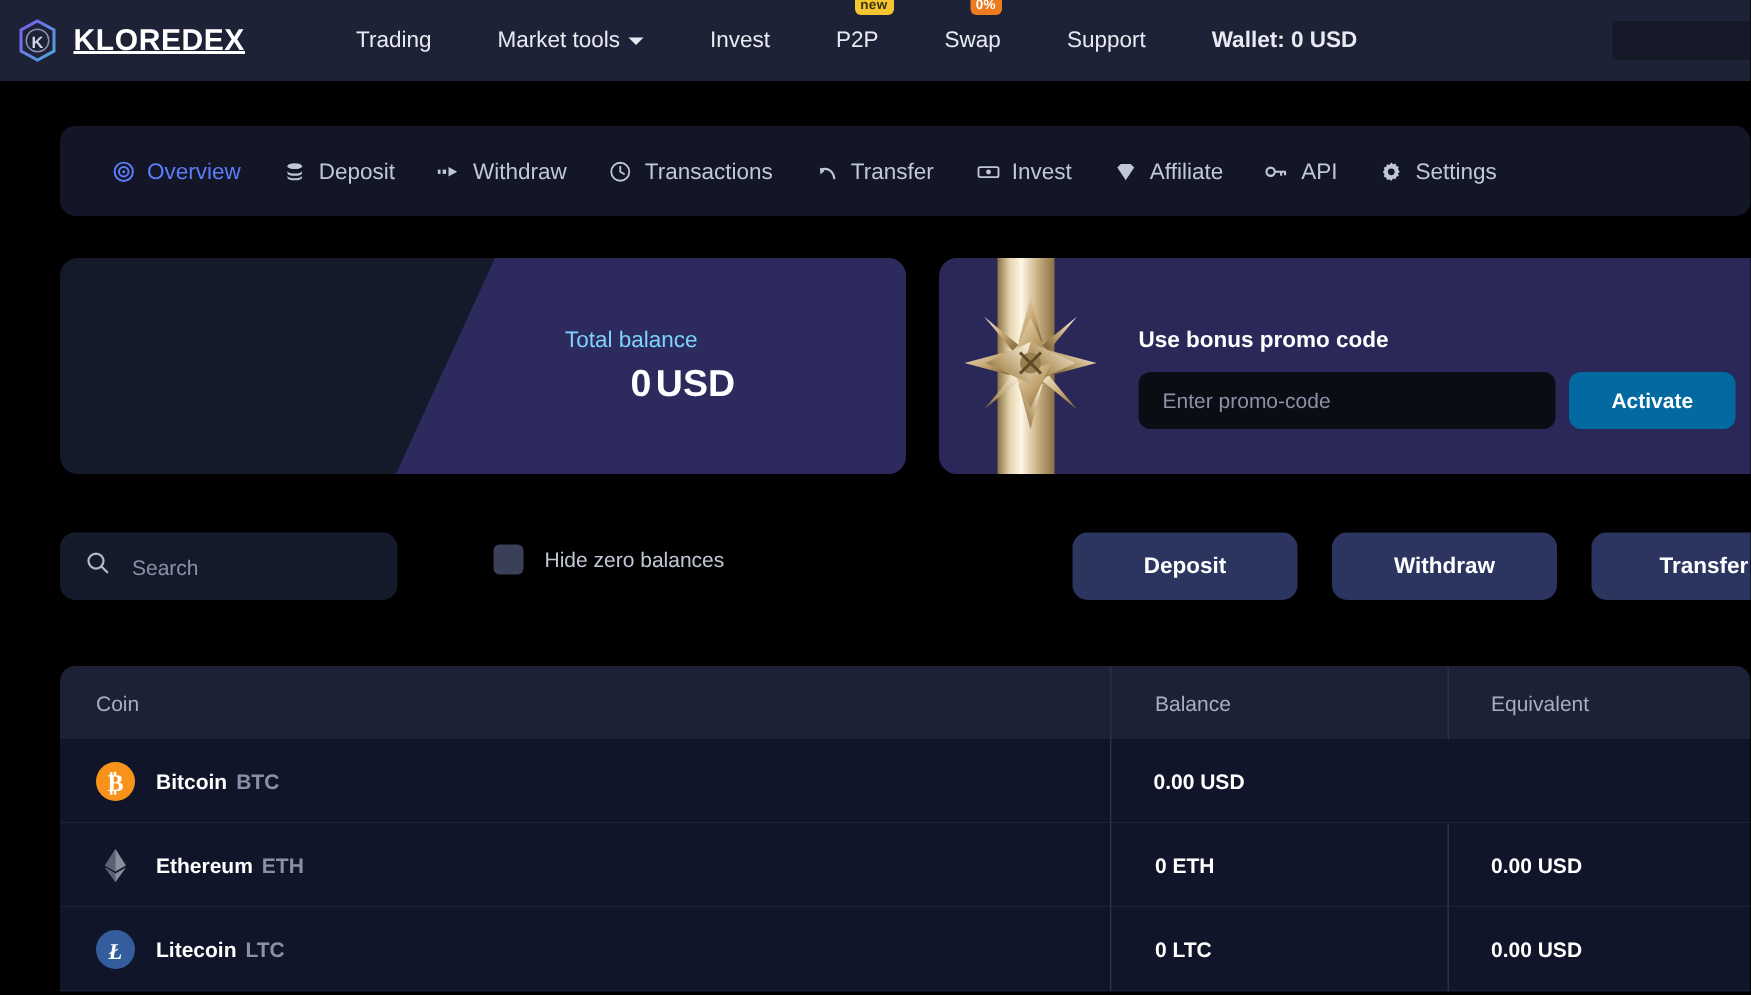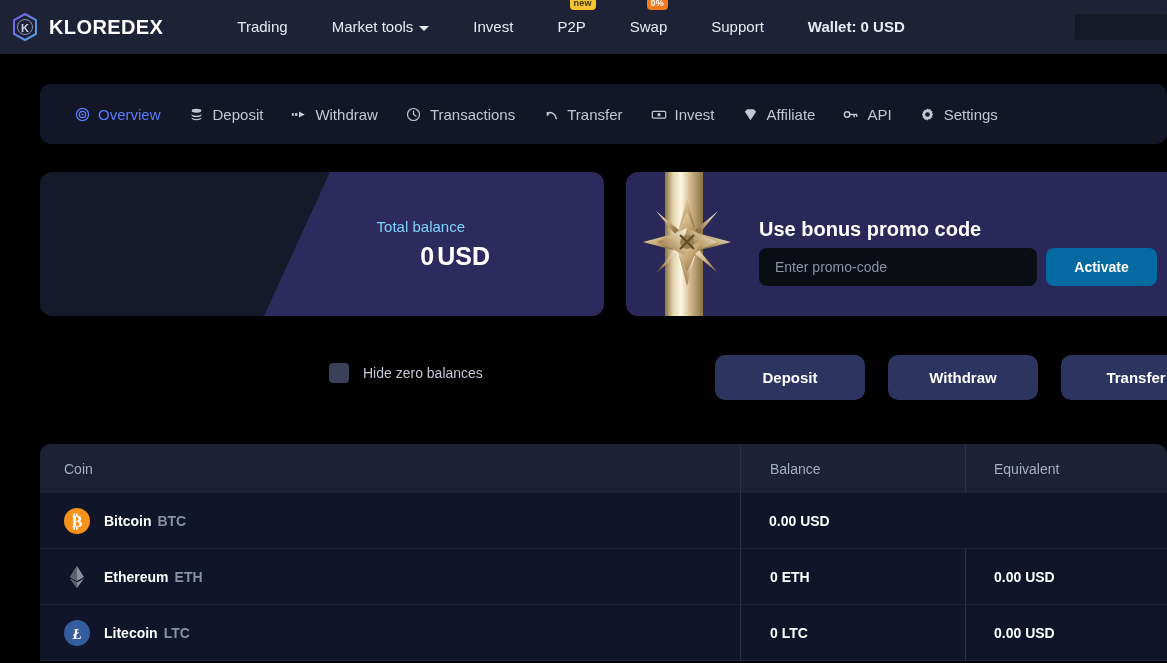--- a/index.html
+++ b/index.html
@@ -17,20 +17,21 @@
     position: absolute; top: 0; left: 0;
     width: 1167px; height: 54px;
     background: #1e2236;
     display: flex; align-items: center;
   }
   .brand { display: flex; align-items: center; gap: 9px; margin-left: 10px; }
   .logo-hex { width: 30px; height: 30px; position: relative; display: block; }
   .brand-name {
     color: #ffffff; font-size: 20px; font-weight: bold;
     letter-spacing: 0.4px;
+    text-decoration: underline;
   }
   .nav { display: flex; align-items: center; margin-left: 52px; }
   .nav-item {
     position: relative;
     color: #e8eaf2; font-size: 15px;
     padding: 3px 22px;
     white-space: nowrap;
     cursor: pointer;
     line-height: 54px;
   }
@@ -107,21 +108,21 @@
     background: #2a2858;
   }
   .ribbon {
     position: absolute; top: 0; left: 39px;
     width: 38px; height: 144px;
     background: linear-gradient(90deg,#8d7344 0%,#e6d6b0 22%,#fdf6e5 42%,#cbb184 70%,#8a7143 100%);
   }
   .bow { position: absolute; top: 22px; left: 13px; width: 96px; height: 96px; }
   .promo-title {
     position: absolute; top: 46px; left: 133px;
-    color: #ffffff; font-size: 20px; font-weight: bold;
+    color: #ffffff; font-size: 15px; font-weight: bold;
   }
   .promo-input {
     position: absolute; top: 76px; left: 133px;
     width: 278px; height: 38px;
     background: #0b0d15; border: none; border-radius: 8px;
     color: #ffffff; font-size: 14px;
     padding: 0 16px;
     font-family: "Liberation Sans", sans-serif;
   }
   .promo-input::placeholder { color: #8c91a6; }
@@ -379,20 +380,29 @@
           <circle cx="48" cy="48" r="7" fill="#9a8050"></circle>
           <path d="M41 41 L55 55 M55 41 L41 55" stroke="#5d4a26" stroke-width="2"></path>
         </g>
       </svg>
     </span>
     <div class="promo-title">Use bonus promo code</div>
     <input class="promo-input" type="text" value="" placeholder="Enter promo-code" style="">
     <button class="promo-btn">Activate</button>
   </div>
 
+  <div class="search-box">
+    <span>
+      <svg width="16" height="16" viewBox="0 0 16 16">
+          <circle cx="7" cy="7" r="5" fill="none" stroke="#b5bacb" stroke-width="1.5"></circle>
+          <path d="M10.8 10.8 L14.5 14.5" stroke="#b5bacb" stroke-width="1.5" stroke-linecap="round"></path>
+        </svg>
+    </span>
+    <input class="search-input" type="text" value="" placeholder="Search" style="">
+  </div>
 
   <div class="hide-zero">
     <span class="checkbox"></span>
     <span class="hide-zero-label">Hide zero balances</span>
   </div>
 
   <div class="action-btns">
     <button class="act-btn">Deposit</button>
     <button class="act-btn">Withdraw</button>
     <button class="act-btn">Transfer</button>

